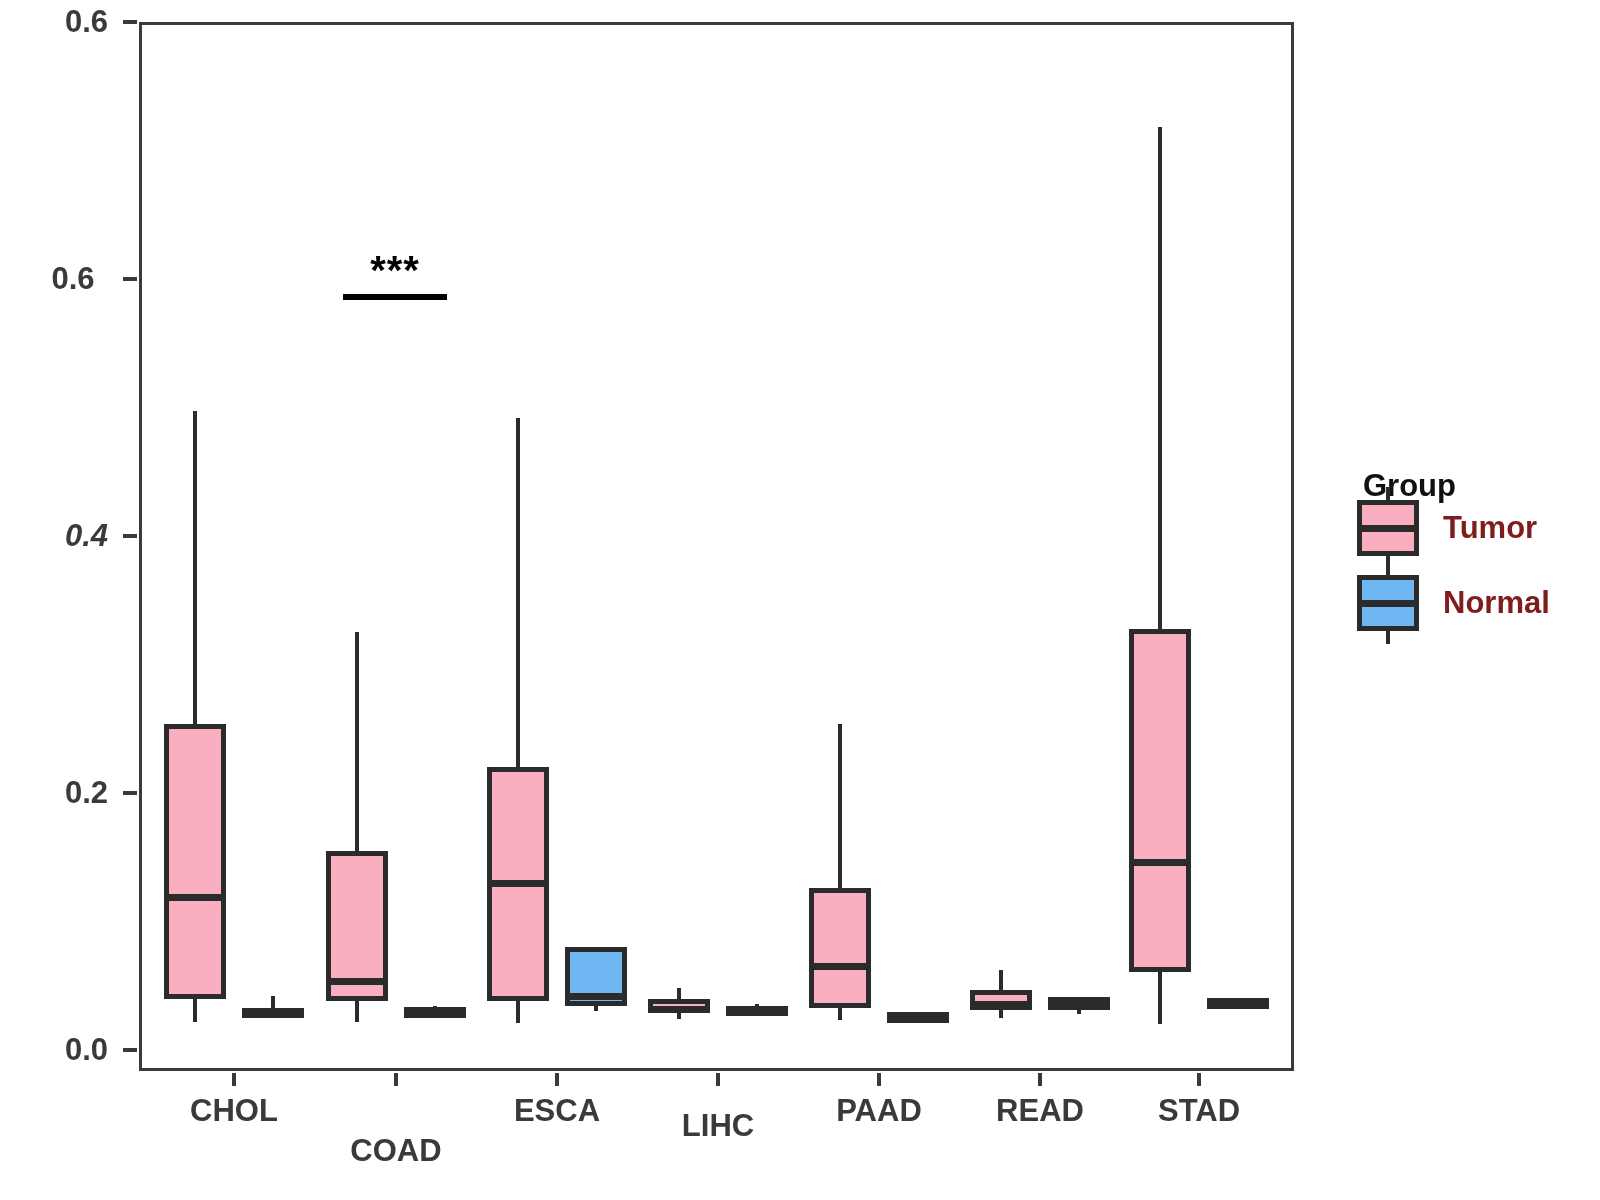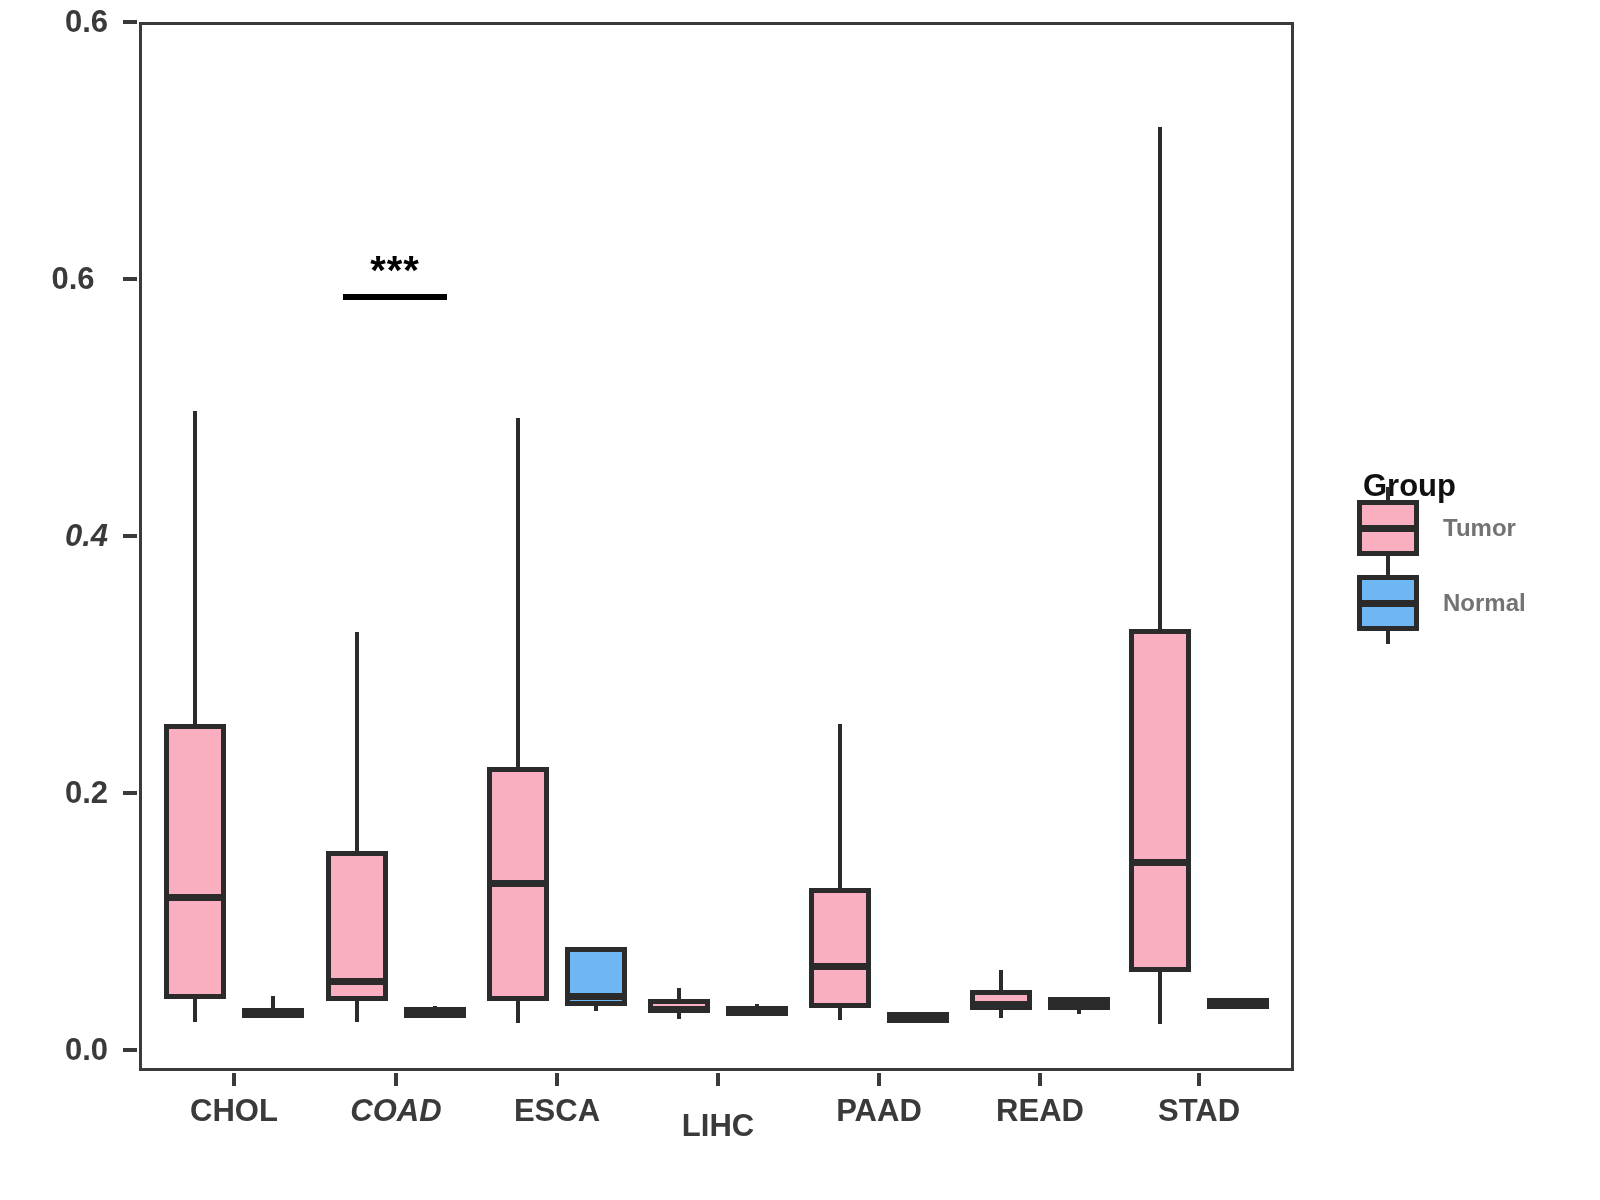--- a/index.html
+++ b/index.html
@@ -20,21 +20,21 @@
     position:absolute;font-size:31px;font-weight:bold;color:#3a3a3a;
     transform:translateX(-50%);white-space:nowrap;
   }
   .panel-border{position:absolute;border:3px solid #3a3a3a;box-sizing:border-box;background:#fff;}
   .bx-box{position:absolute;box-sizing:border-box;border:5px solid #2b2b2b;}
   .bx-median{position:absolute;background:#2b2b2b;}
   .bx-whisk{position:absolute;width:4px;background:#2b2b2b;}
   .sig-line{position:absolute;height:6px;background:#000;}
   .sig-stars{position:absolute;font-size:40px;font-weight:bold;color:#000;transform:translateX(-50%);letter-spacing:1px;line-height:1;}
   .legend-title{position:absolute;font-size:31px;font-weight:bold;color:#111;white-space:nowrap;}
-  .legend-label{position:absolute;font-size:24px;font-weight:bold;color:#737373;white-space:nowrap;transform:translateY(-50%);}
+  .legend-label{position:absolute;font-size:31px;font-weight:bold;color:#7f1d1d;white-space:nowrap;transform:translateY(-50%);}
   .lg-key{position:absolute;box-sizing:border-box;border:5px solid #2b2b2b;}
   .lg-med{position:absolute;background:#2b2b2b;}
   .lg-wh{position:absolute;width:4px;background:#2b2b2b;}
 </style>
 </head>
 <body>
 
 <div id="figure">
 
   <div id="yaxis">
@@ -108,21 +108,21 @@
 
   <div id="sig-layer">
       <div class="sig-line" style="left: 343px; top: 294.42px; width: 104px;"></div>
       <div class="sig-stars" style="left: 395px; top: 250.42px;">***</div>
     </div>
 
   <div id="xaxis">
       <div class="xtick-mark" style="left: 232px; top: 1073px;"></div>
       <div class="xtick-label" style="left: 234px; top: 1093px;">CHOL</div>
       <div class="xtick-mark" style="left: 394px; top: 1073px;"></div>
-      <div class="xtick-label" style="left: 396px; top: 1093px; font-style: italic;">COAD</div>
+      <div class="xtick-label" style="left: 396px; top: 1133px;">COAD</div>
       <div class="xtick-mark" style="left: 555px; top: 1073px;"></div>
       <div class="xtick-label" style="left: 557px; top: 1093px; text-align: right;">ESCA</div>
       <div class="xtick-mark" style="left: 716px; top: 1073px;"></div>
       <div class="xtick-label" style="left: 718px; top: 1093px; margin-top: 15px;">LIHC</div>
       <div class="xtick-mark" style="left: 877px; top: 1073px;"></div>
       <div class="xtick-label" style="left: 879px; top: 1093px;">PAAD</div>
       <div class="xtick-mark" style="left: 1038px; top: 1073px;"></div>
       <div class="xtick-label" style="left: 1040px; top: 1093px;">READ</div>
       <div class="xtick-mark" style="left: 1197px; top: 1073px;"></div>
       <div class="xtick-label" style="left: 1199px; top: 1093px;">STAD</div>

